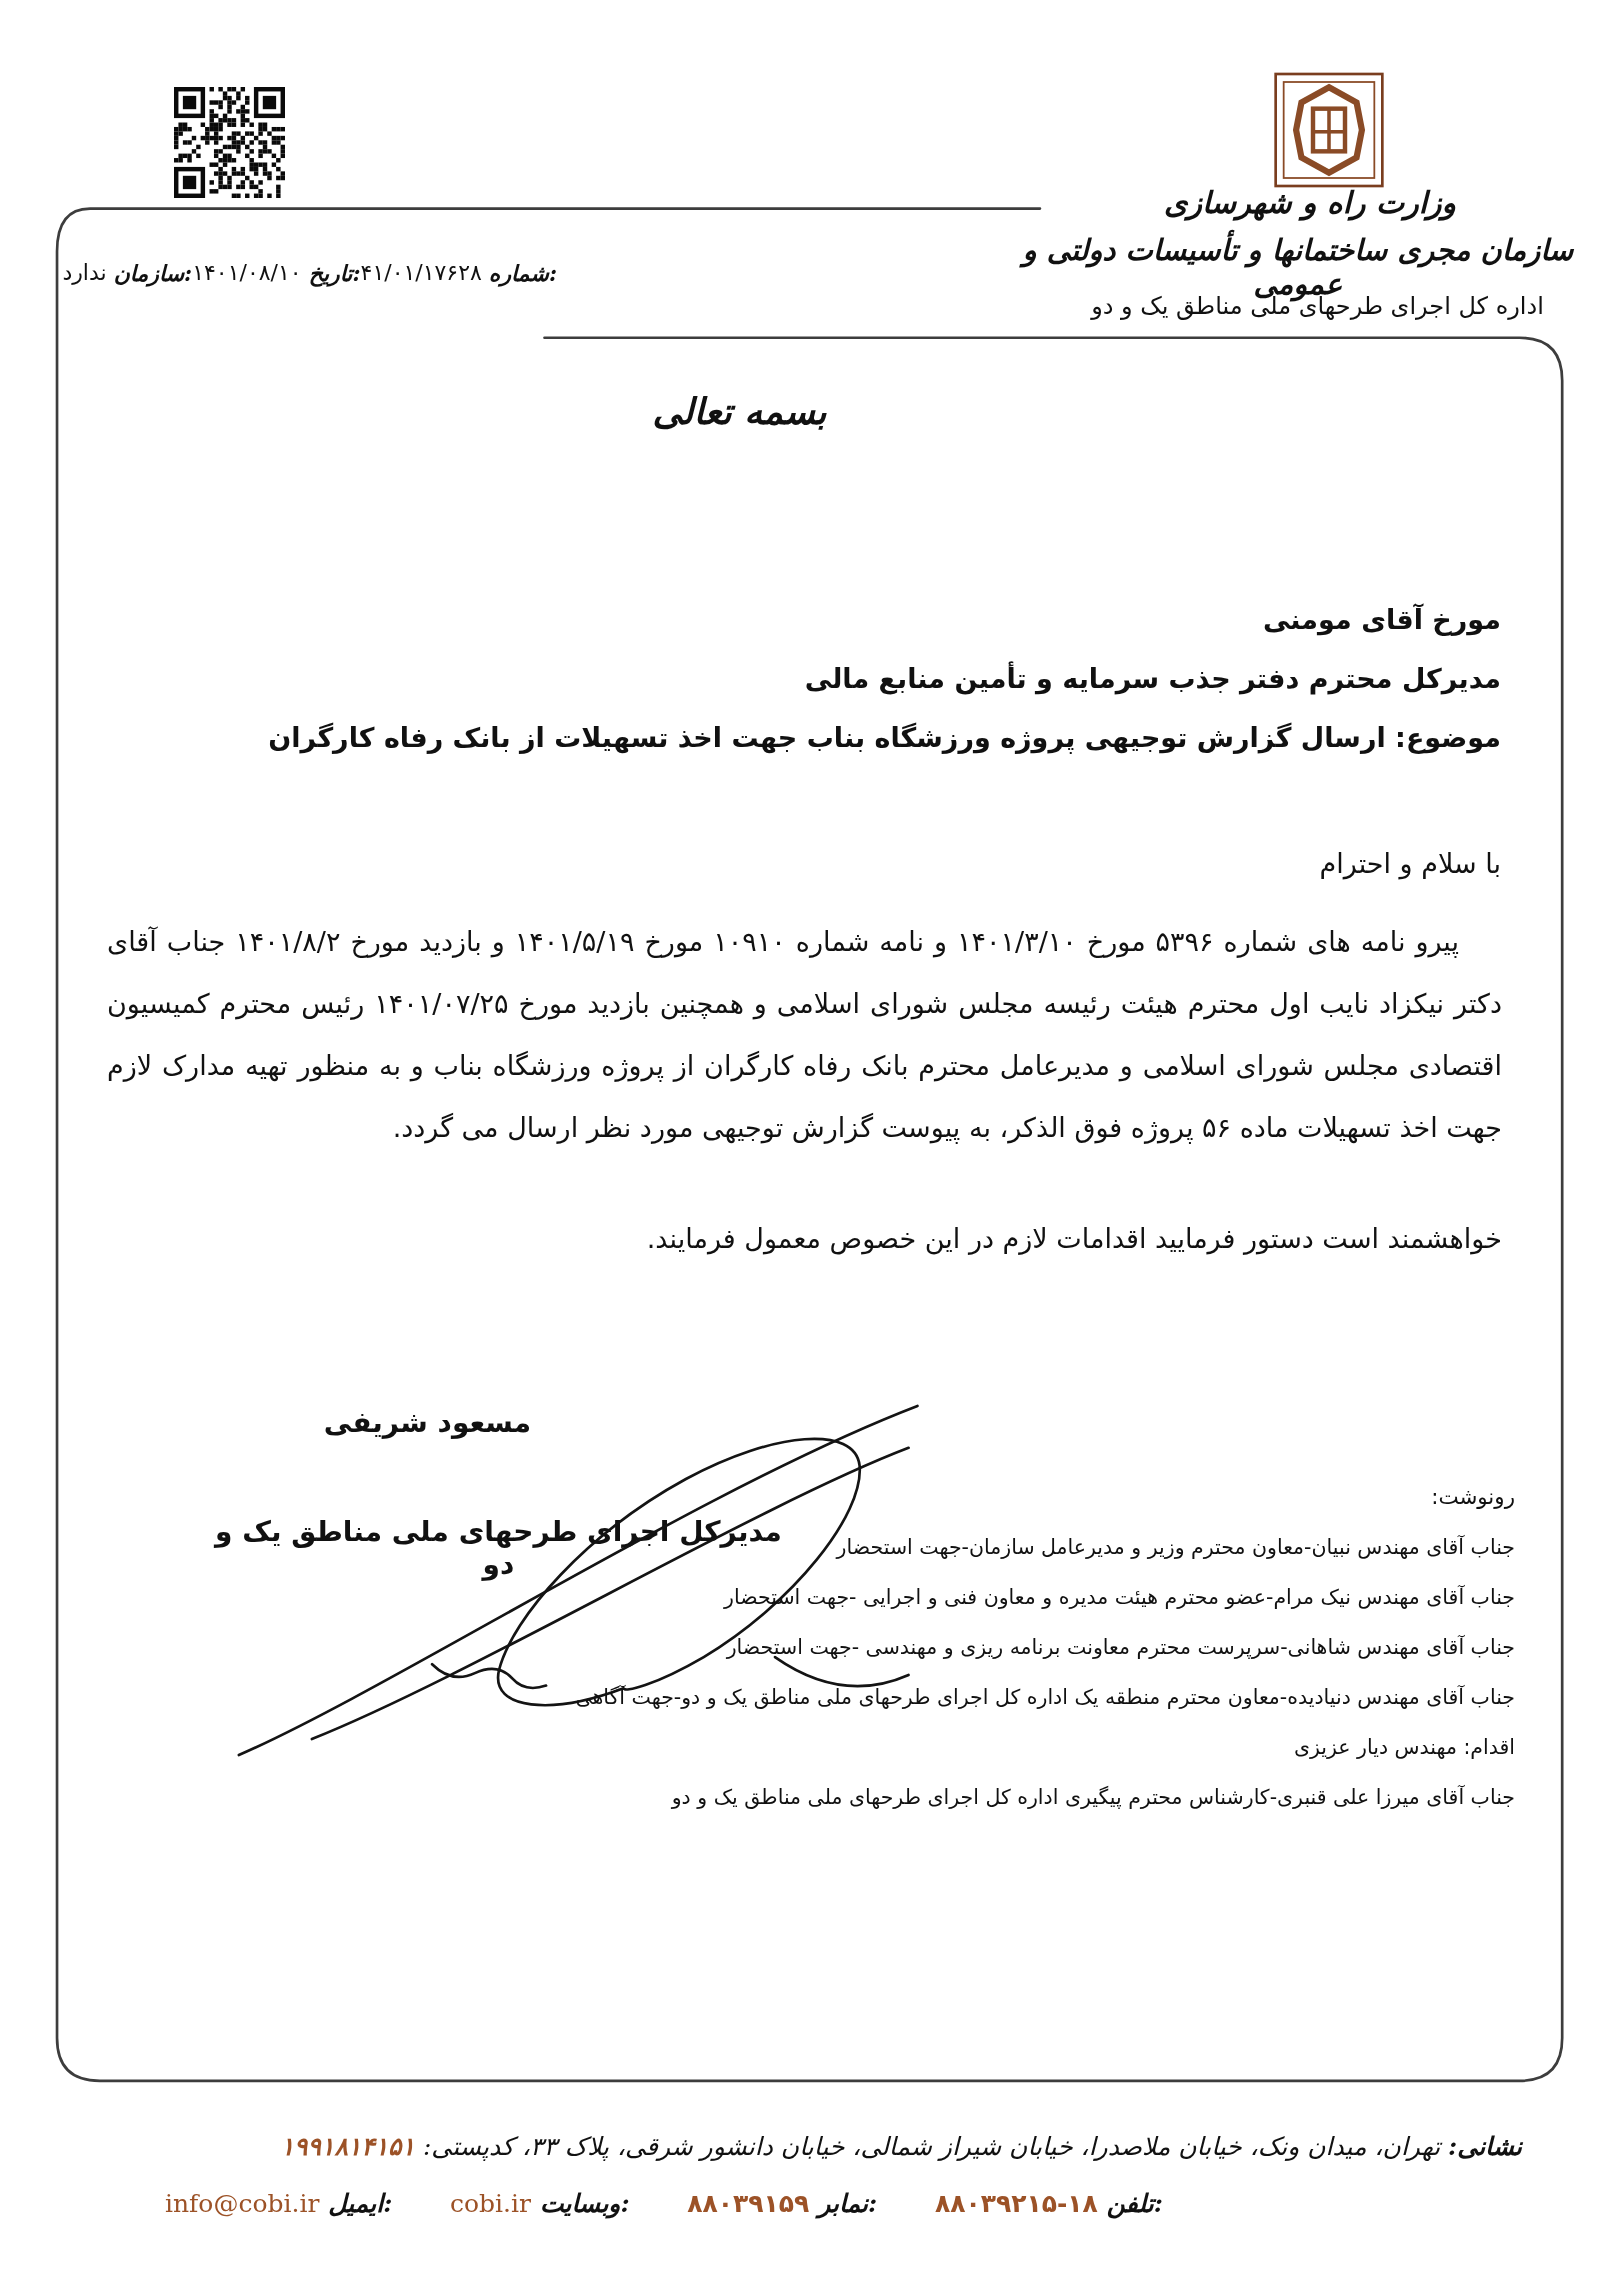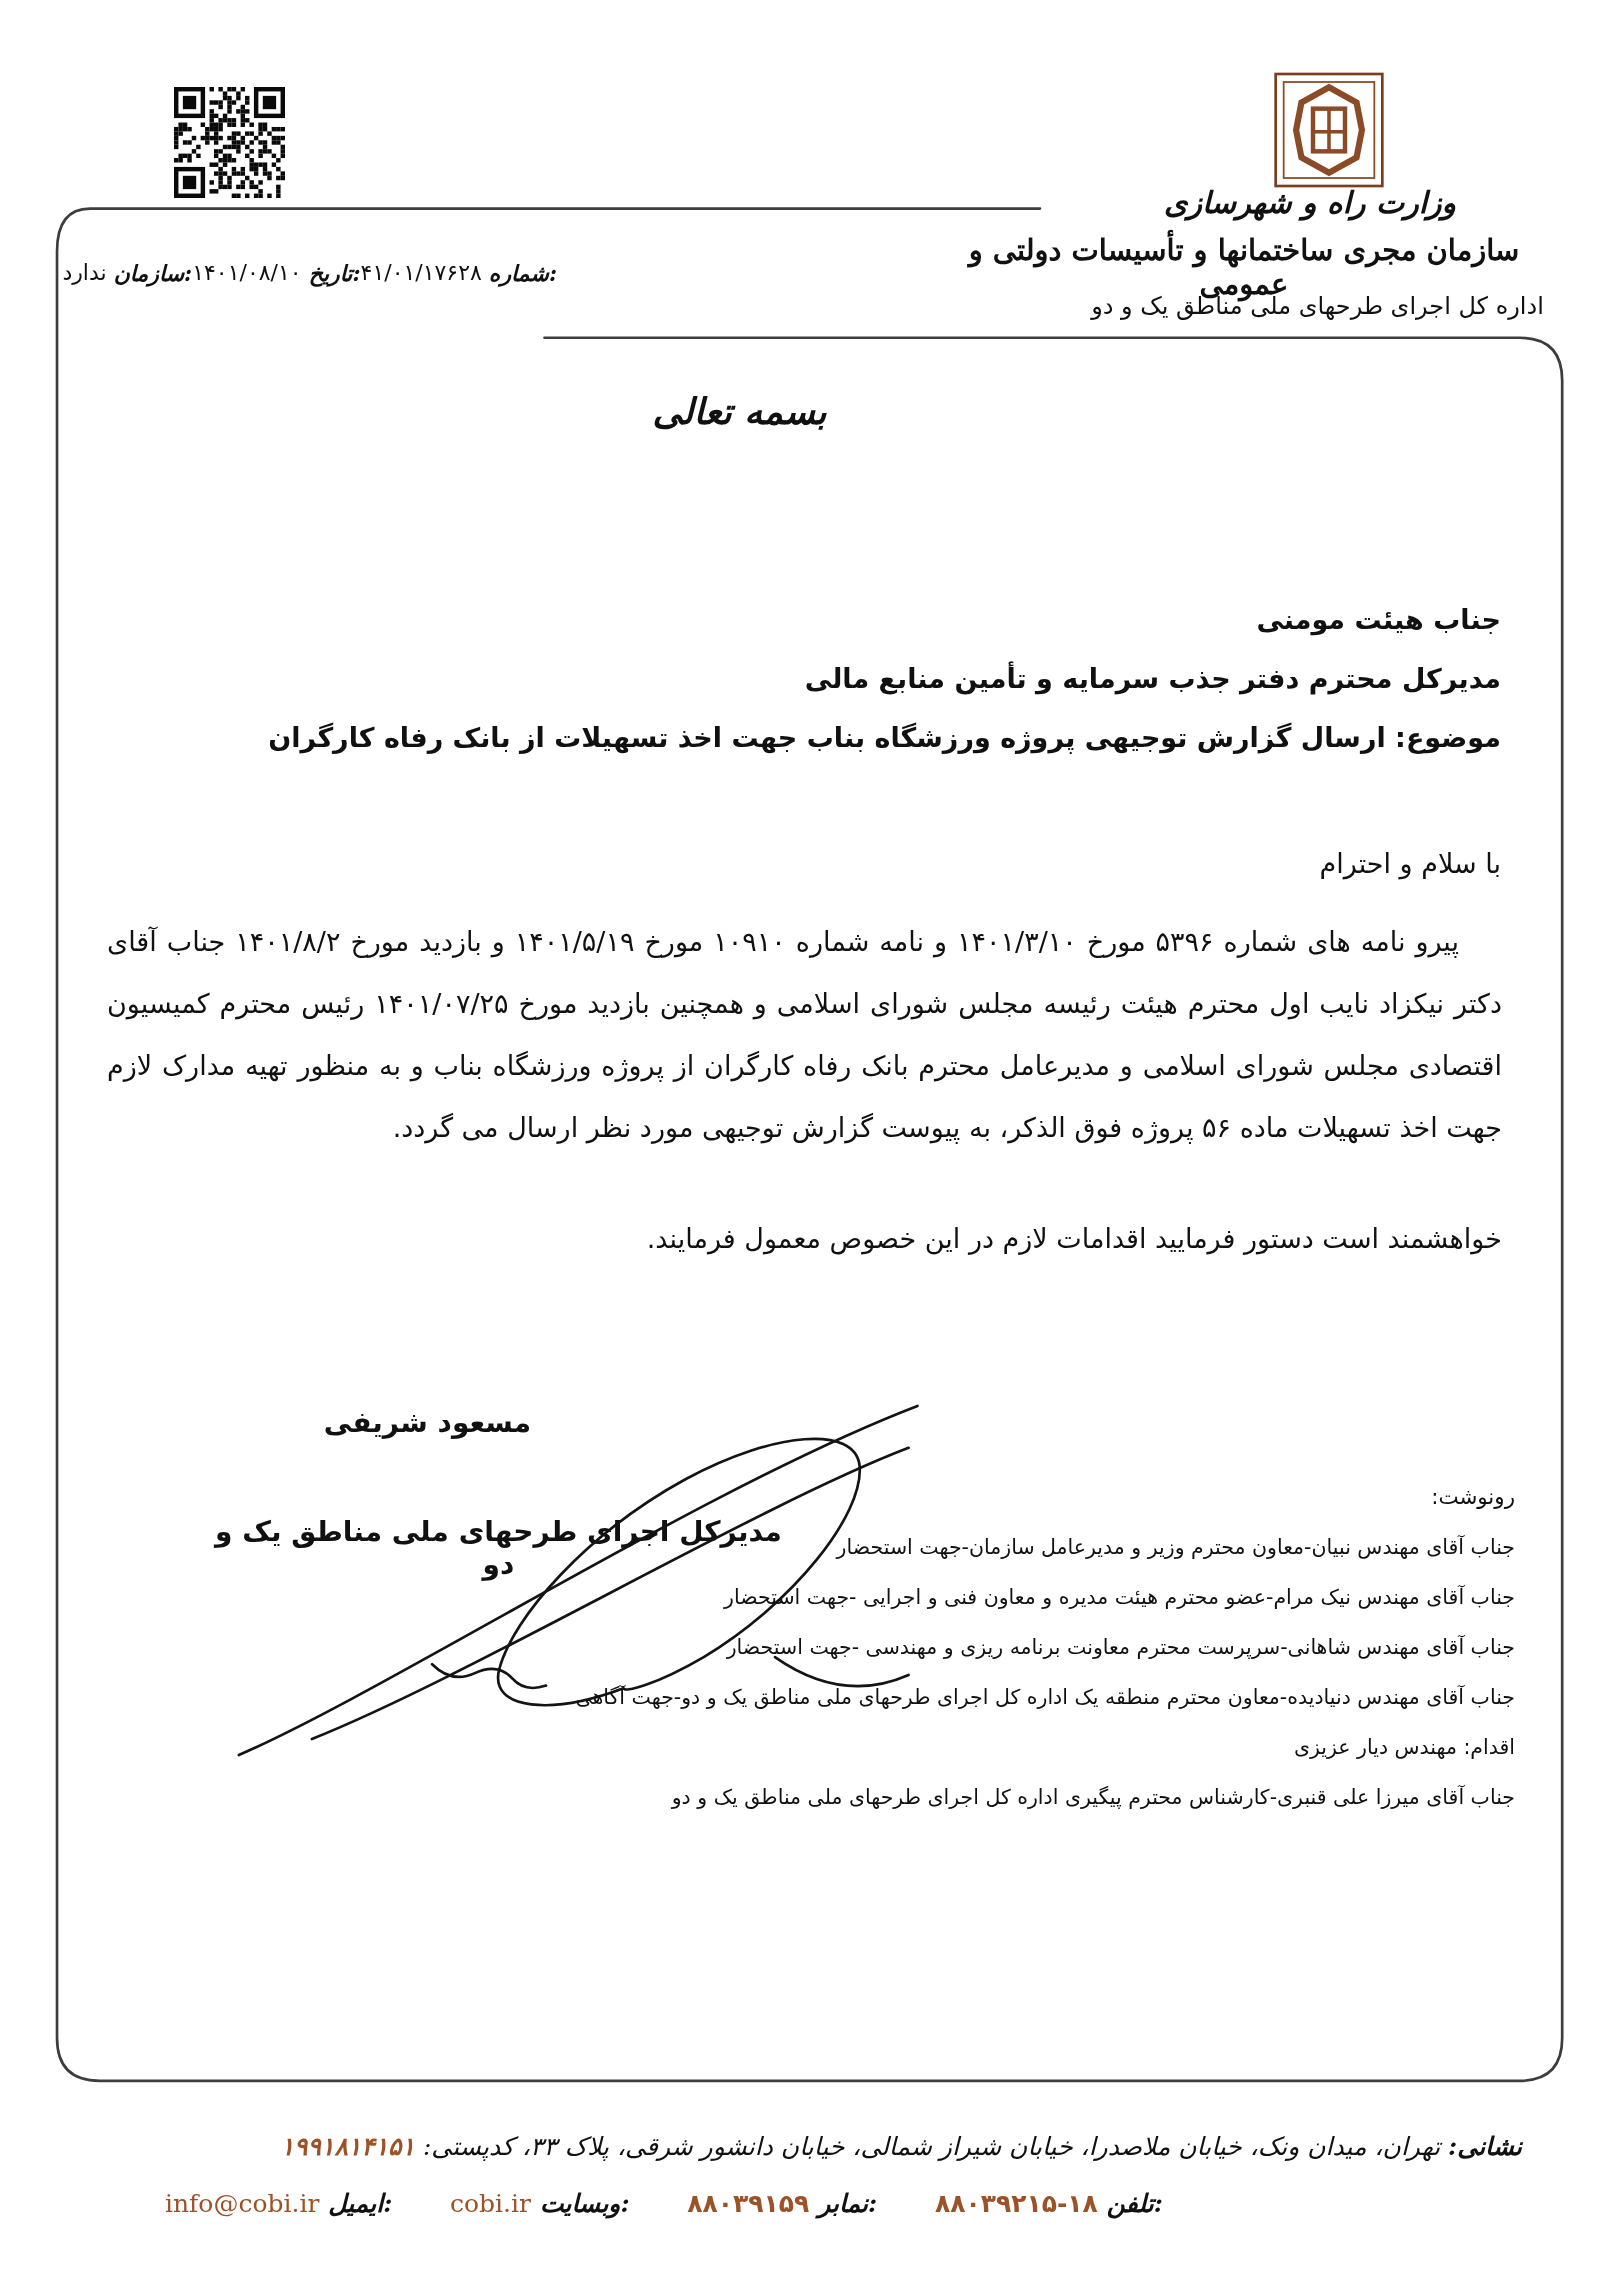--- a/index.html
+++ b/index.html
@@ -11,22 +11,22 @@
   *{margin:0;padding:0;box-sizing:border-box;}
   html,body{background:#fff;}
   body{
     width:1621px;height:2293px;position:relative;overflow:hidden;
     font-family:"DejaVu Sans",sans-serif;color:var(--ink);
   }
   .abs{position:absolute;}
   
   .ministry-line{left:1096px;top:185px;width:428px;text-align:center;
     font-family:"DejaVu Serif",serif;font-style:italic;font-weight:bold;font-size:30px;}
-  .org-line{left:950px;top:233px;width:588px;text-align:center;
-    font-family:"DejaVu Serif",serif;font-weight:bold;font-size:29px;}
+  .org-line{left:1004px;top:233px;width:588px;text-align:center;
+    font-family:"DejaVu Serif",serif;font-style:italic;font-weight:bold;font-size:29px;}
   .dept-line{left:1068px;top:292px;width:499px;text-align:center;font-size:24px;}
   
   .fields-row{left:85px;top:260px;width:472px;display:flex;flex-direction:row-reverse;
     justify-content:space-between;font-size:22px;direction:ltr;}
   .field{display:flex;flex-direction:row-reverse;gap:7.1px;white-space:nowrap;}
   .field .lbl{font-family:"DejaVu Serif",serif;font-style:italic;font-weight:bold;}
   
   .besmele{left:570px;top:390px;width:339px;text-align:center;
     font-family:"DejaVu Serif",serif;font-style:italic;font-weight:bold;font-size:36px;}
   
@@ -293,21 +293,21 @@
   </div>
   <div class="field">
     <span class="lbl">سازمان:</span>
     <span class="val">ندارد</span>
   </div>
 </div>
 
 <div class="abs besmele rtl">بسمه تعالی</div>
 
 <div class="abs recipient rtl">
-  <div>جناب هیئت مومنی</div>
+  <div>مورخ آقای مومنی</div>
   <div>مدیرکل محترم دفتر جذب سرمایه و تأمین منابع مالی</div>
   <div>موضوع: ارسال گزارش توجیهی پروژه ورزشگاه بناب جهت اخذ تسهیلات از بانک رفاه کارگران</div>
 </div>
 
 <div class="abs salutation rtl">با سلام و احترام</div>
 <div class="abs body-par rtl">پیرو نامه های شماره ۵۳۹۶ مورخ ۱۴۰۱/۳/۱۰ و نامه شماره ۱۰۹۱۰ مورخ ۱۴۰۱/۵/۱۹ و بازدید مورخ ۱۴۰۱/۸/۲ جناب آقای دکتر نیکزاد نایب اول محترم هیئت رئیسه مجلس شورای اسلامی و همچنین بازدید مورخ ۱۴۰۱/۰۷/۲۵ رئیس محترم کمیسیون اقتصادی مجلس شورای اسلامی و مدیرعامل محترم بانک رفاه کارگران از پروژه ورزشگاه بناب و به منظور تهیه مدارک لازم جهت اخذ تسهیلات ماده ۵۶ پروژه فوق الذکر، به پیوست گزارش توجیهی مورد نظر ارسال می گردد.</div>
 <div class="abs closing rtl">خواهشمند است دستور فرمایید اقدامات لازم در این خصوص معمول فرمایند.</div>
 
 <div class="abs sig-name rtl">مسعود شریفی</div>
 <div class="abs sig-title rtl">مدیرکل اجرای طرحهای ملی مناطق یک و دو</div>

